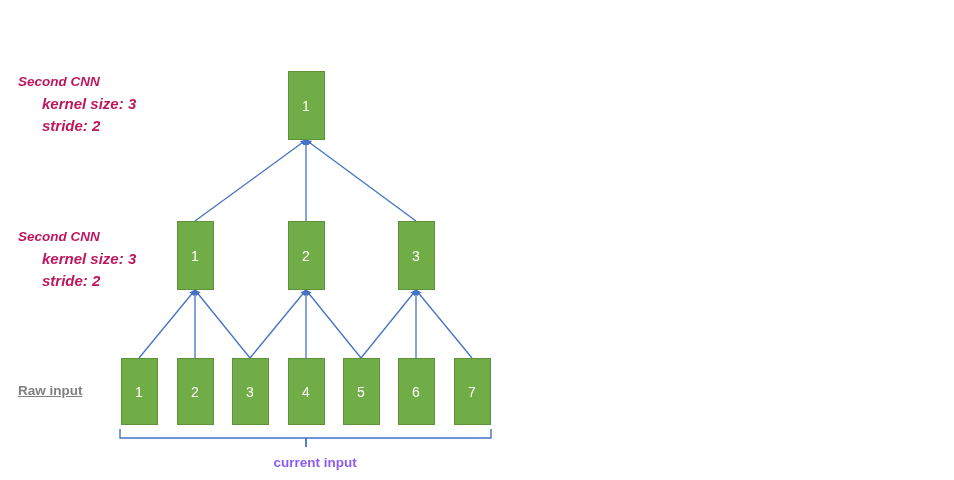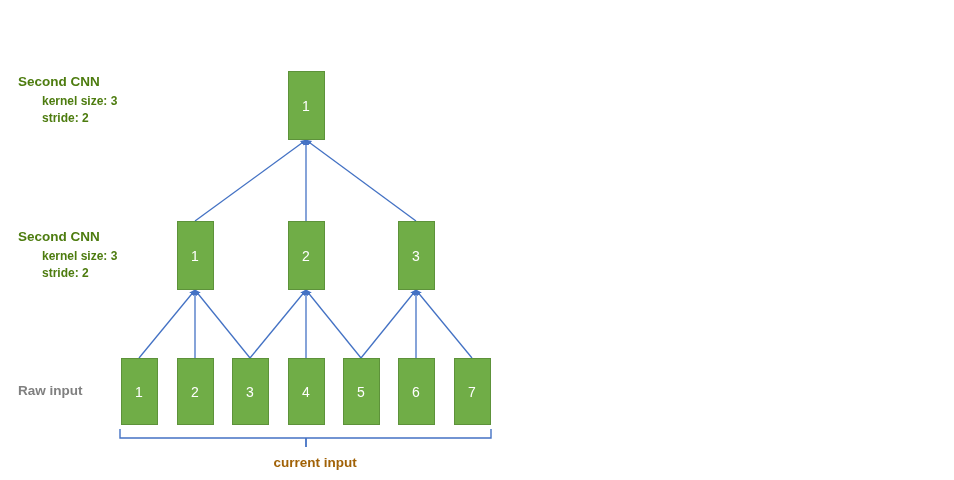--- a/index.html
+++ b/index.html
@@ -34,45 +34,47 @@
     color: #ffffff;
     font-size: 14px;
     font-weight: 400;
     display: flex;
     align-items: center;
     justify-content: center;
     line-height: 1;
   }
   .row-label {
     position: absolute;
-    color: #4d7c0f;
+    color: #be185d;
     font-weight: bold;
     white-space: nowrap;
+    font-style: italic;
   }
   .row-label .title {
     font-size: 13.5px;
     display: block;
     margin-bottom: 4px;
   }
   .row-label .sub {
-    font-size: 12px;
+    font-size: 15px;
     display: block;
     line-height: 1.45;
     padding-left: 24px;
   }
   .raw-label {
     position: absolute;
     color: #808080;
     font-weight: bold;
     font-size: 13.5px;
     white-space: nowrap;
+    text-decoration: underline;
   }
   .bracket-caption {
     position: absolute;
-    color: #a16207;
+    color: #8b5cf6;
     font-weight: bold;
     font-size: 13.5px;
     white-space: nowrap;
     text-align: center;
   }
 </style>
 </head>
 <body>
 
 <div id="canvas">

